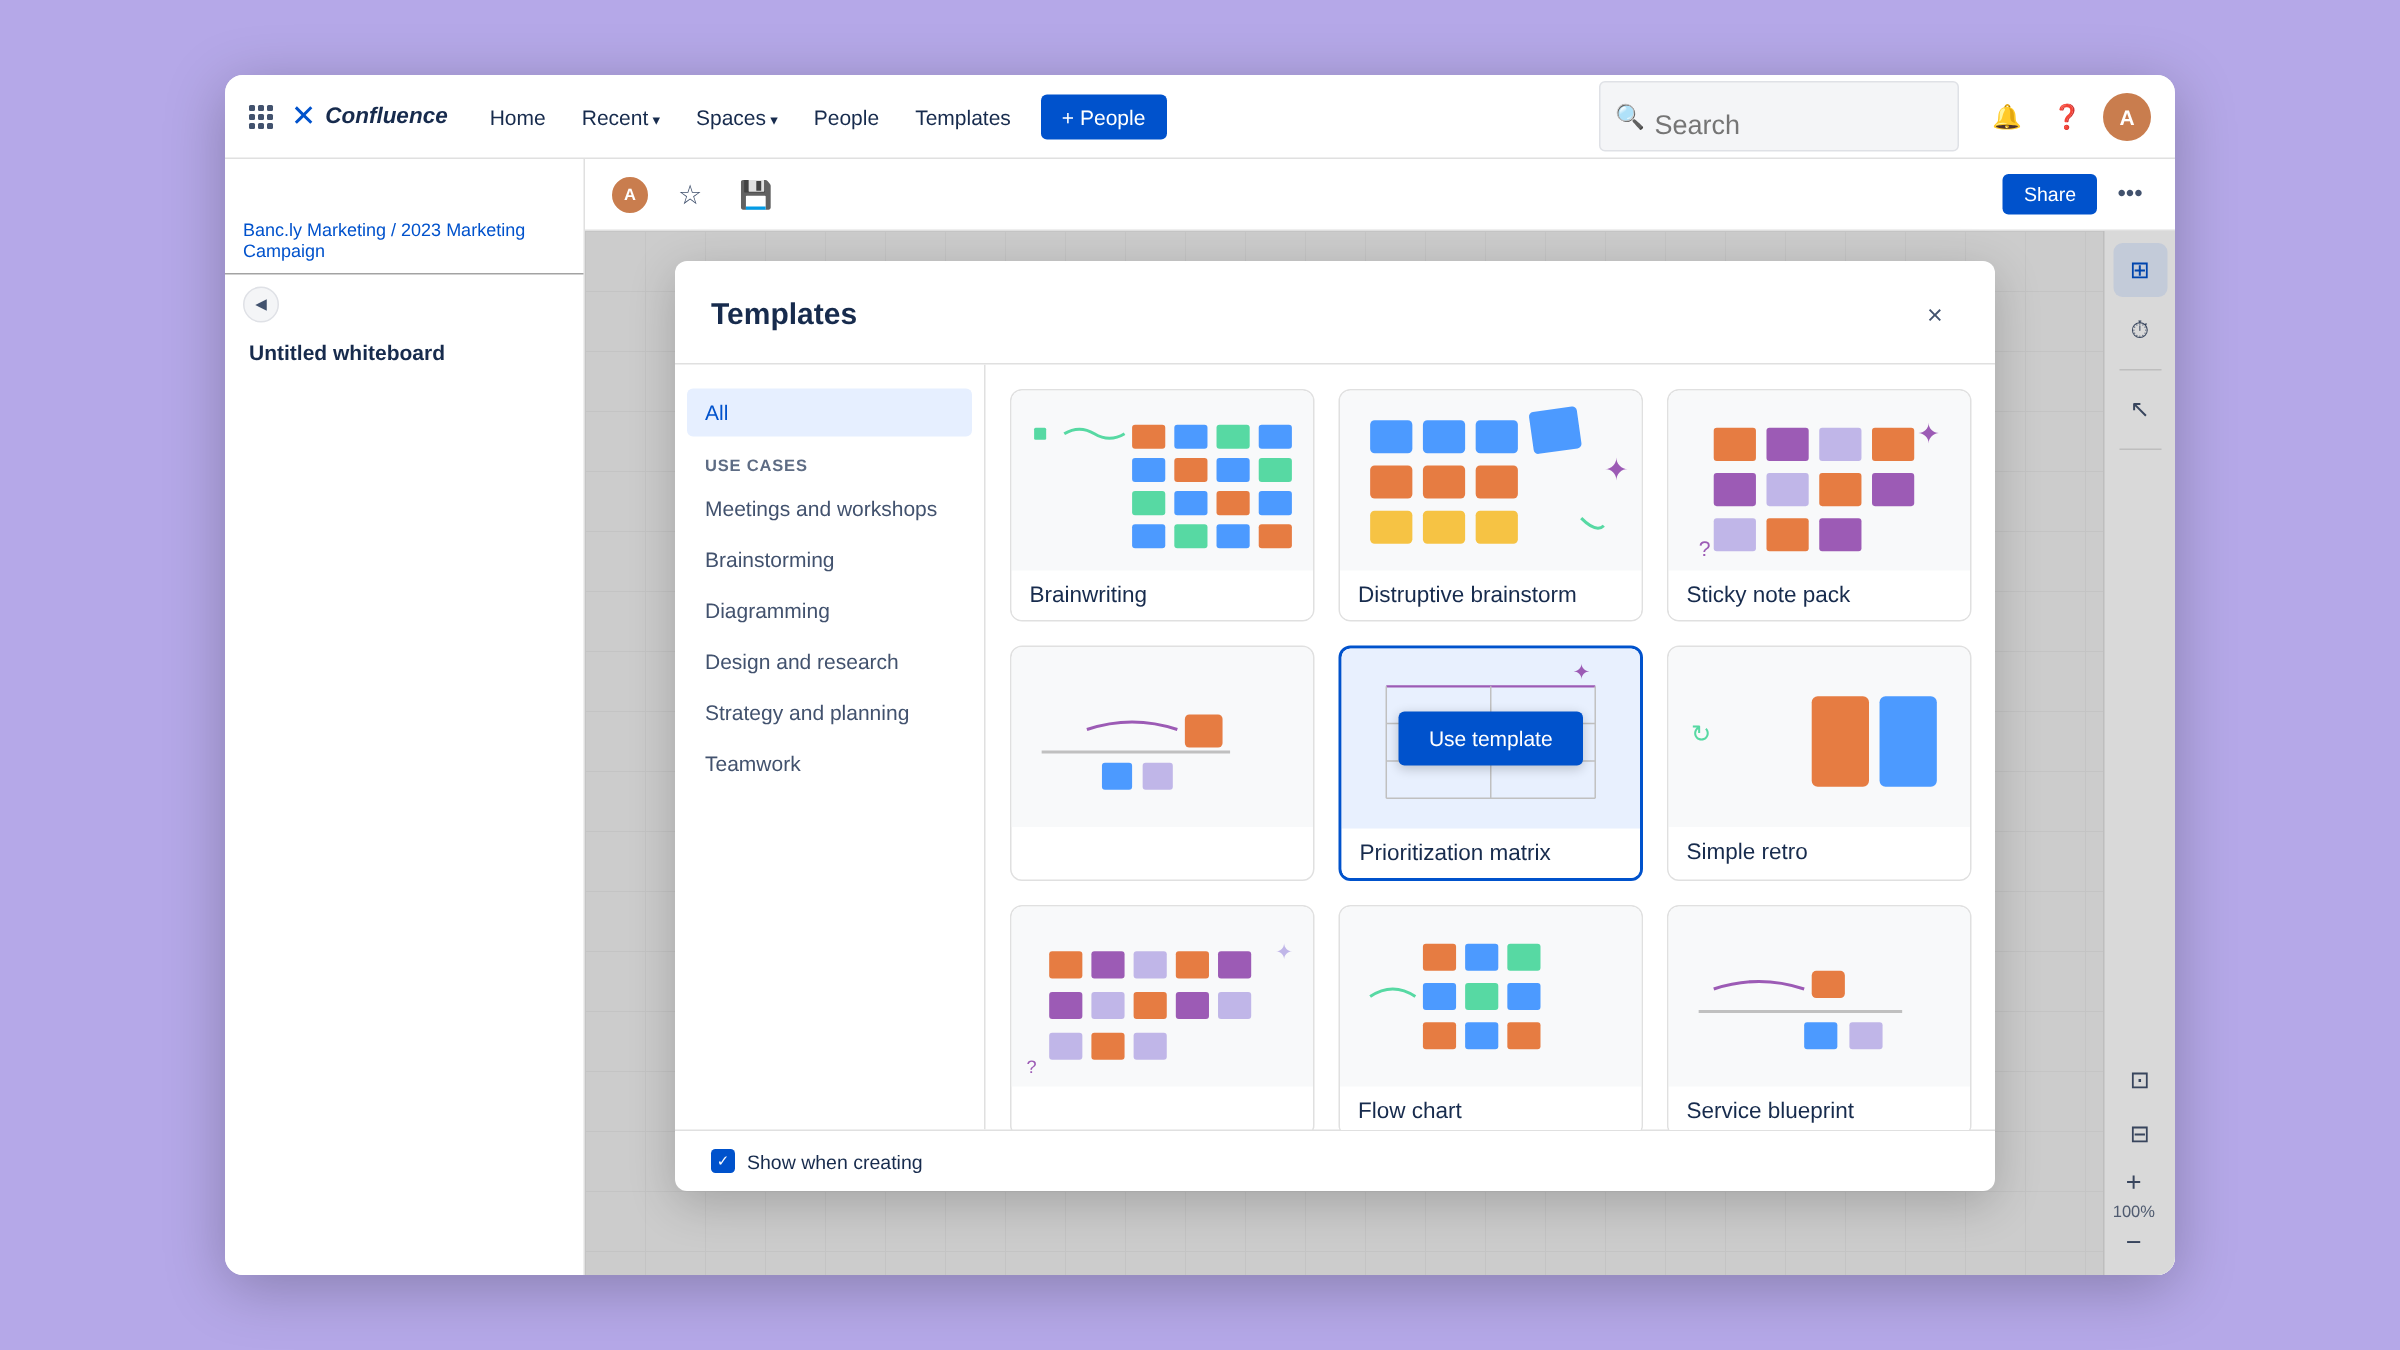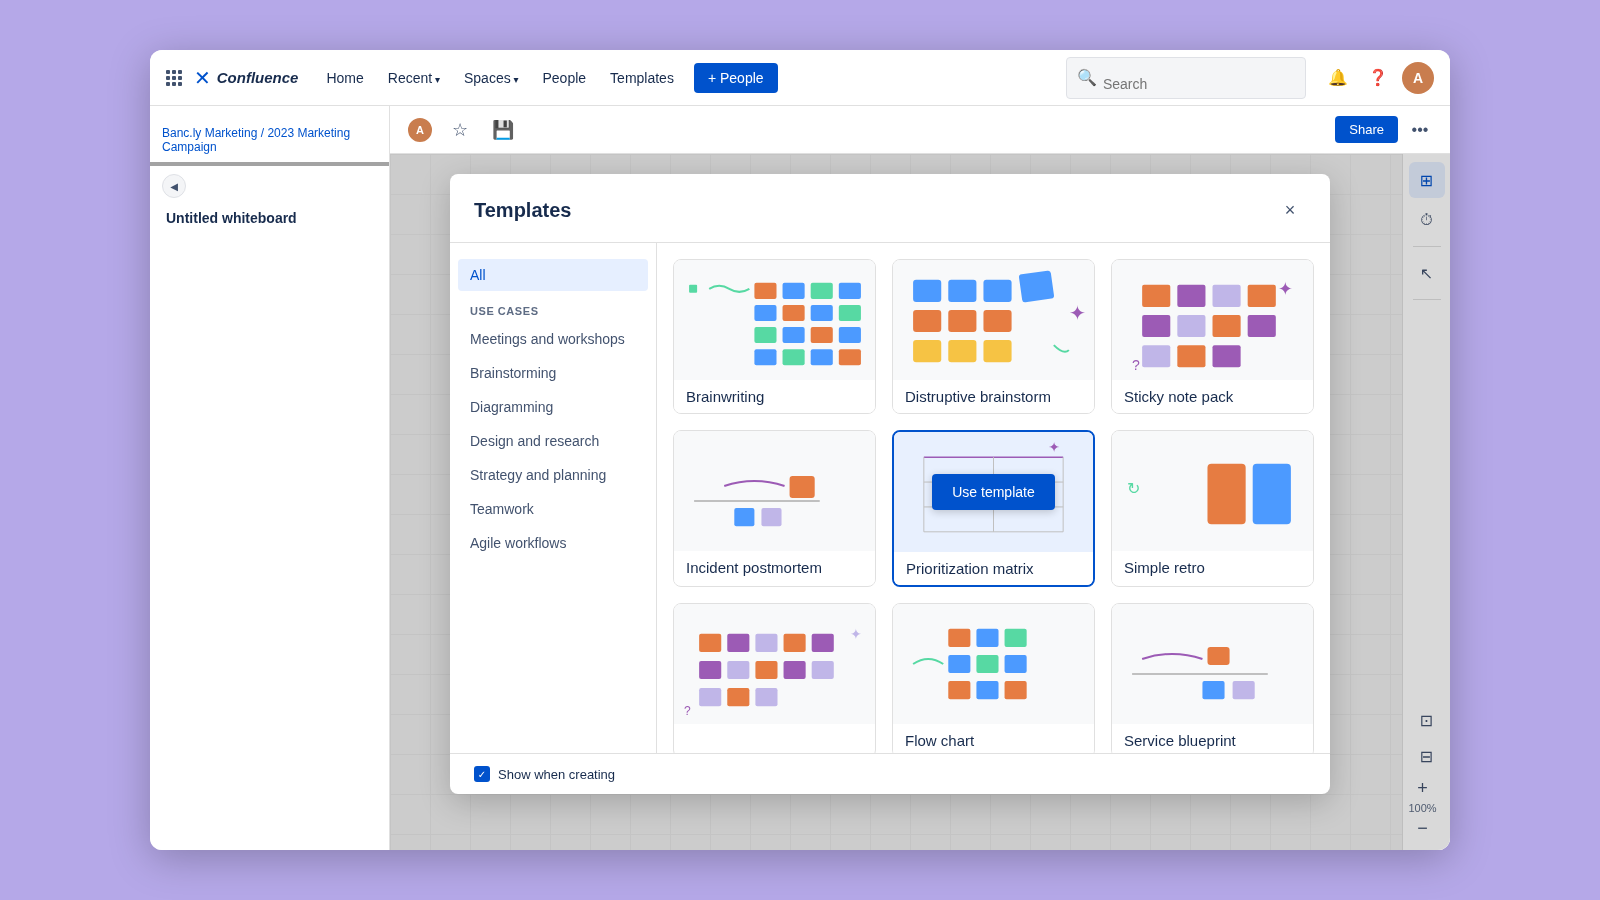--- a/index.html
+++ b/index.html
@@ -98,21 +98,21 @@
       border: 1px solid #dfe1e6;
       border-radius: 4px;
       padding: 6px 10px;
       width: 240px;
       gap: 6px;
     }
     .nav-search input {
       background: transparent;
       border: none;
       outline: none;
-      font-size: 14px;
+      font-size: 18px;
       color: #5e6c84;
       width: 100%;
       margin-top: 12px;
     }
     .nav-icons {
       display: flex;
       align-items: center;
       gap: 8px;
       margin-left: 8px;
     }
@@ -153,22 +153,23 @@
       width: 240px;
       background: white;
       border-right: 1px solid #e0e0e0;
       padding: 12px 0;
       flex-shrink: 0;
     }
     .breadcrumb {
       padding: 8px 12px;
       font-size: 12px;
       color: #5e6c84;
-      border-bottom: 4px solid #a3a3a3;
+      border-bottom: 1px solid #a3a3a3;
       margin-bottom: 8px;
+      margin-top: 20px;
     }
     .breadcrumb span { color: #0052cc; cursor: pointer; }
     .sidebar-toggle {
       width: 24px;
       height: 24px;
       border-radius: 50%;
       background: #f4f5f7;
       border: 1px solid #dfe1e6;
       display: flex;
       align-items: center;
@@ -582,21 +583,20 @@
 
               <div class="dialog-sidebar">
                 <div class="dialog-sidebar-item active">All</div>
                 <div class="dialog-sidebar-section">USE CASES</div>
                 <div class="dialog-sidebar-item">Meetings and workshops</div>
                 <div class="dialog-sidebar-item">Brainstorming</div>
                 <div class="dialog-sidebar-item">Diagramming</div>
                 <div class="dialog-sidebar-item">Design and research</div>
                 <div class="dialog-sidebar-item">Strategy and planning</div>
                 <div class="dialog-sidebar-item">Teamwork</div>
-                <div class="dialog-sidebar-item">Agile workflows</div>
               </div>
 
               <div class="templates-grid-area">
                 <div class="templates-grid">
 
                   <div class="template-card">
                     <div class="template-thumb">
                       <svg viewBox="0 0 200 110" class="thumb-svg">
                         <rect x="15" y="20" width="8" height="8" rx="1" fill="#57d9a3"></rect>
                         <path d="M35 24 Q45 18 55 24 Q65 30 75 24" stroke="#57d9a3" stroke-width="2" fill="none"></path>
@@ -665,21 +665,20 @@
                   <div class="template-card">
                     <div class="template-thumb">
                       <svg viewBox="0 0 200 110" class="thumb-svg">
                         <path d="M50 50 Q80 40 110 50" stroke="#9c5bb5" stroke-width="2" fill="none"></path>
                         <rect x="115" y="40" width="25" height="22" rx="3" fill="#e67c42"></rect>
                         <line x1="20" y1="65" x2="145" y2="65" stroke="#c0c0c0" stroke-width="2"></line>
                         <rect x="60" y="72" width="20" height="18" rx="2" fill="#4c9aff"></rect>
                         <rect x="87" y="72" width="20" height="18" rx="2" fill="#c0b6e8"></rect>
                       </svg>
                     </div>
-                    <div class="template-thumb-label">Incident postmortem</div>
                   </div>
 
                   <div class="template-card highlighted">
                     <div class="template-thumb" style="background:#e8f0fe;">
                       <svg viewBox="0 0 200 110" class="thumb-svg">
                         <line x1="30" y1="20" x2="170" y2="20" stroke="#9c5bb5" stroke-width="1.5"></line>
                         <line x1="30" y1="45" x2="170" y2="45" stroke="#c0c0c0" stroke-width="1"></line>
                         <line x1="30" y1="70" x2="170" y2="70" stroke="#c0c0c0" stroke-width="1"></line>
                         <line x1="30" y1="95" x2="170" y2="95" stroke="#c0c0c0" stroke-width="1"></line>
                         <line x1="30" y1="20" x2="30" y2="95" stroke="#c0c0c0" stroke-width="1"></line>

